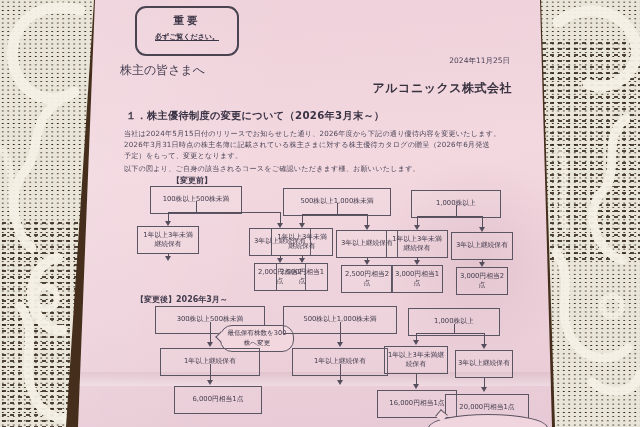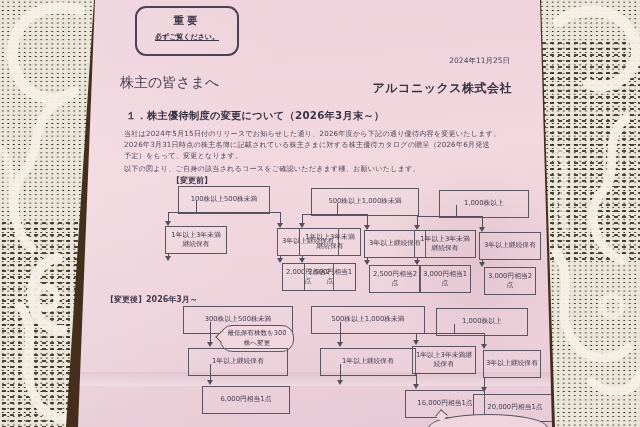--- a/index.html
+++ b/index.html
@@ -19,29 +19,29 @@
   
   .paper{position:absolute;left:78px;top:0;width:478px;height:427px;
          clip-path:polygon(17px 0px,462px 0px,474px 427px,0px 427px);
          background:linear-gradient(175deg,#eed1da 0%,#f3d8e0 38%,#eed2db 70%,#e6c9d4 100%);}
   .shade{position:absolute;pointer-events:none;}
   .abs{position:absolute;}
   .stamp{position:absolute;left:57px;top:6px;width:104px;height:50px;border:2px solid #4a4452;
          border-radius:11px;text-align:center;box-sizing:border-box;}
   .stamp-title{font-size:10.5px;font-weight:bold;letter-spacing:3px;color:#3c3647;margin-top:6px;}
   .stamp-note{font-size:7px;font-weight:bold;color:#3c3647;text-decoration:underline;margin-top:4px;}
-  .salutation{font-size:14px;color:#453e50;margin-top:12px;}
+  .salutation{font-size:12px;color:#453e50;}
   .date{font-size:7.5px;color:#4a4355;text-align:right;}
   .company{font-size:12px;font-weight:bold;color:#38323f;text-align:right;letter-spacing:.5px;}
   .heading{font-size:10.2px;font-weight:bold;color:#3a3345;letter-spacing:.3px;}
   .bodyline{font-size:7.1px;color:#4e4658;line-height:1.62;letter-spacing:.2px;}
   .seclabel{font-size:8px;font-weight:bold;color:#423b4d;}
   .fbox{position:absolute;border:1px solid #5b5462;display:flex;align-items:center;justify-content:center;
         text-align:center;font-size:6.8px;line-height:1.35;color:#423b4c;box-sizing:border-box;
-        padding:13px 2px;background:rgba(255,255,255,.05);margin-left:28px;}
+        padding:13px 2px;background:rgba(255,255,255,.05);}
   .vline{position:absolute;width:1px;background:#554e5c;}
   .hline{position:absolute;height:1px;background:#554e5c;}
   .arrow{position:absolute;width:1px;background:#554e5c;}
   .arrow::after{content:"";position:absolute;bottom:-4px;left:-3px;width:0;height:0;
         border-left:3.5px solid transparent;border-right:3.5px solid transparent;border-top:5px solid #554e5c;}
   .callout{position:absolute;border:1px solid #5b5462;border-radius:12px;display:flex;align-items:center;
         justify-content:center;text-align:center;font-size:6.6px;line-height:1.4;color:#423b4c;
         box-sizing:border-box;padding:1px 5px;background:#f2d7df;}
   .callout::before{content:"";position:absolute;left:-4px;top:7px;width:7px;height:7px;background:#f2d7df;
         border-left:1px solid #5b5462;border-bottom:1px solid #5b5462;transform:rotate(45deg);}
@@ -127,21 +127,21 @@
     <div class="hline" style="left:339px;top:216px;width:66px;"></div>
     <div class="arrow" style="left:339px;top:216px;height:10px;"></div>
     <div class="arrow" style="left:404px;top:216px;height:12px;"></div>
     <div class="fbox" style="left:308px;top:230px;width:62px;height:27px;">1年以上3年未満継続保有</div>
     <div class="fbox" style="left:373px;top:232px;width:62px;height:27px;">3年以上継続保有</div>
     <div class="arrow" style="left:339px;top:257px;height:4px;"></div>
     <div class="arrow" style="left:404px;top:259px;height:4px;"></div>
     <div class="fbox" style="left:313px;top:265px;width:52px;height:28px;">3,000円相当1点</div>
     <div class="fbox" style="left:378px;top:267px;width:52px;height:28px;">3,000円相当2点</div>
 
-    <div class="abs seclabel" style="left:28px;top:294px;">【変更後】2026年3月～</div>
+    <div class="abs seclabel" style="left:58px;top:294px;">【変更後】2026年3月～</div>
 
     <div class="fbox" style="left:77px;top:306px;width:110px;height:16px;">300株以上500株未満</div>
     <div class="arrow" style="left:132px;top:322px;height:21px;"></div>
     <div class="callout" style="left:142px;top:325px;width:74px;height:27px;">最低保有株数を300株へ変更</div>
     <div class="fbox" style="left:82px;top:348px;width:100px;height:16px;">1年以上継続保有</div>
     <div class="arrow" style="left:132px;top:364px;height:17px;"></div>
     <div class="fbox" style="left:96px;top:386px;width:88px;height:16px;">6,000円相当1点</div>
 
     <div class="fbox" style="left:205px;top:306px;width:114px;height:16px;">500株以上1,000株未満</div>
     <div class="arrow" style="left:262px;top:322px;height:21px;"></div>

